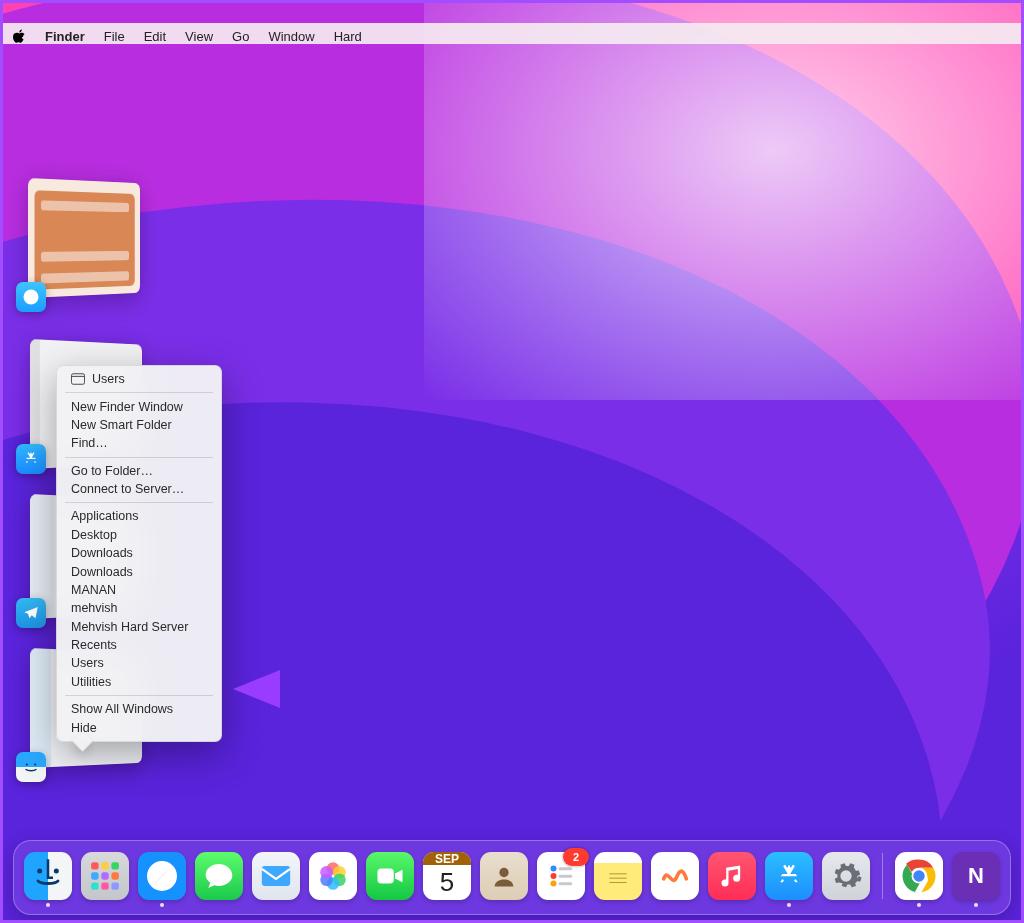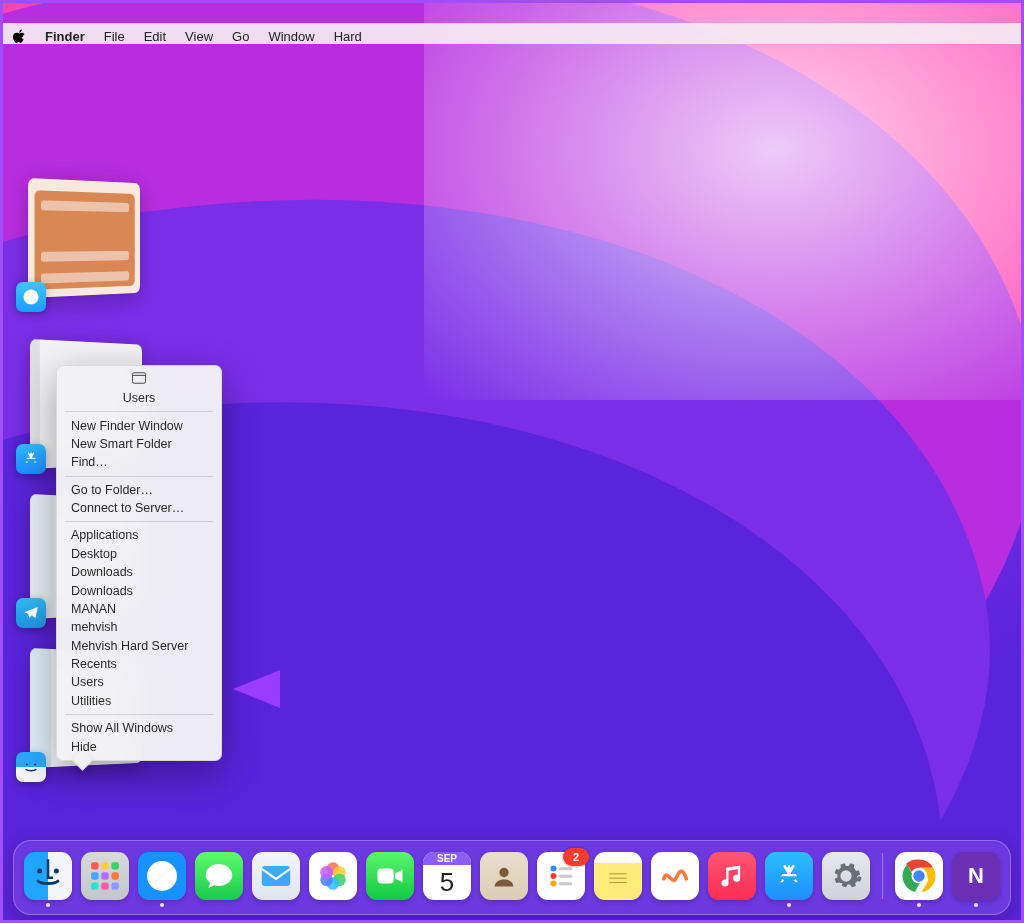--- a/index.html
+++ b/index.html
@@ -152,21 +152,20 @@
     border: 1px solid rgba(0,0,0,0.1);
     padding: 4px 0;
     z-index: 40;
     font-size: 12.5px;
     color: #2a2a2a;
   }
   .context-menu .cm-item {
     padding: 2.2px 14px;
     white-space: nowrap;
     cursor: default;
-    flex-direction: column;
   }
   .context-menu .cm-item.header {
     display: flex;
     align-items: center;
     gap: 7px;
     font-weight: 500;
   }
   .context-menu .cm-item.header svg { flex-shrink: 0; }
   .context-menu .cm-sep {
     height: 1px;
@@ -259,21 +258,21 @@
   .di-contacts { background: linear-gradient(#e9dece,#dccdb4); }
   .di-reminders{ background: #fff; }
   .di-notes    { background: linear-gradient(#fff 22%, #ffeb7a 24%); }
   .di-freeform { background: #fff; }
   .di-music    { background: linear-gradient(#ff5570,#ff2d55); }
   .di-appstore { background: linear-gradient(#2abfff,#1e8dff); }
   .di-settings { background: linear-gradient(#e6e8ec,#cfd3d9); }
   .di-chrome   { background: #fff; }
   .di-onenote  { background: #6b2fb5; color:#fff; font-weight:700;}
 
-  .di-calendar .top { position:absolute; top:0; left:0; right:0; height:13px; background:#8b5cf6; border-radius:11px 11px 0 0; color:#fff;font-size:10px;font-weight:700;display:flex;align-items:center;justify-content:center;}
+  .di-calendar .top { position:absolute; top:0; left:0; right:0; height:13px; background:#a16207; border-radius:11px 11px 0 0; color:#fff;font-size:12px;font-weight:700;display:flex;align-items:center;justify-content:center;}
   .di-calendar .day { position:absolute; top:15px; left:0; right:0; text-align:center; font-size:26px; font-weight:400; color:#222;}
 
 </style>
 </head>
 <body>
 
 <div class="wallpaper">
   <div class="wallpaper-pale"></div>
   <div class="wave w1"></div>
   <div class="wave w2"></div>

